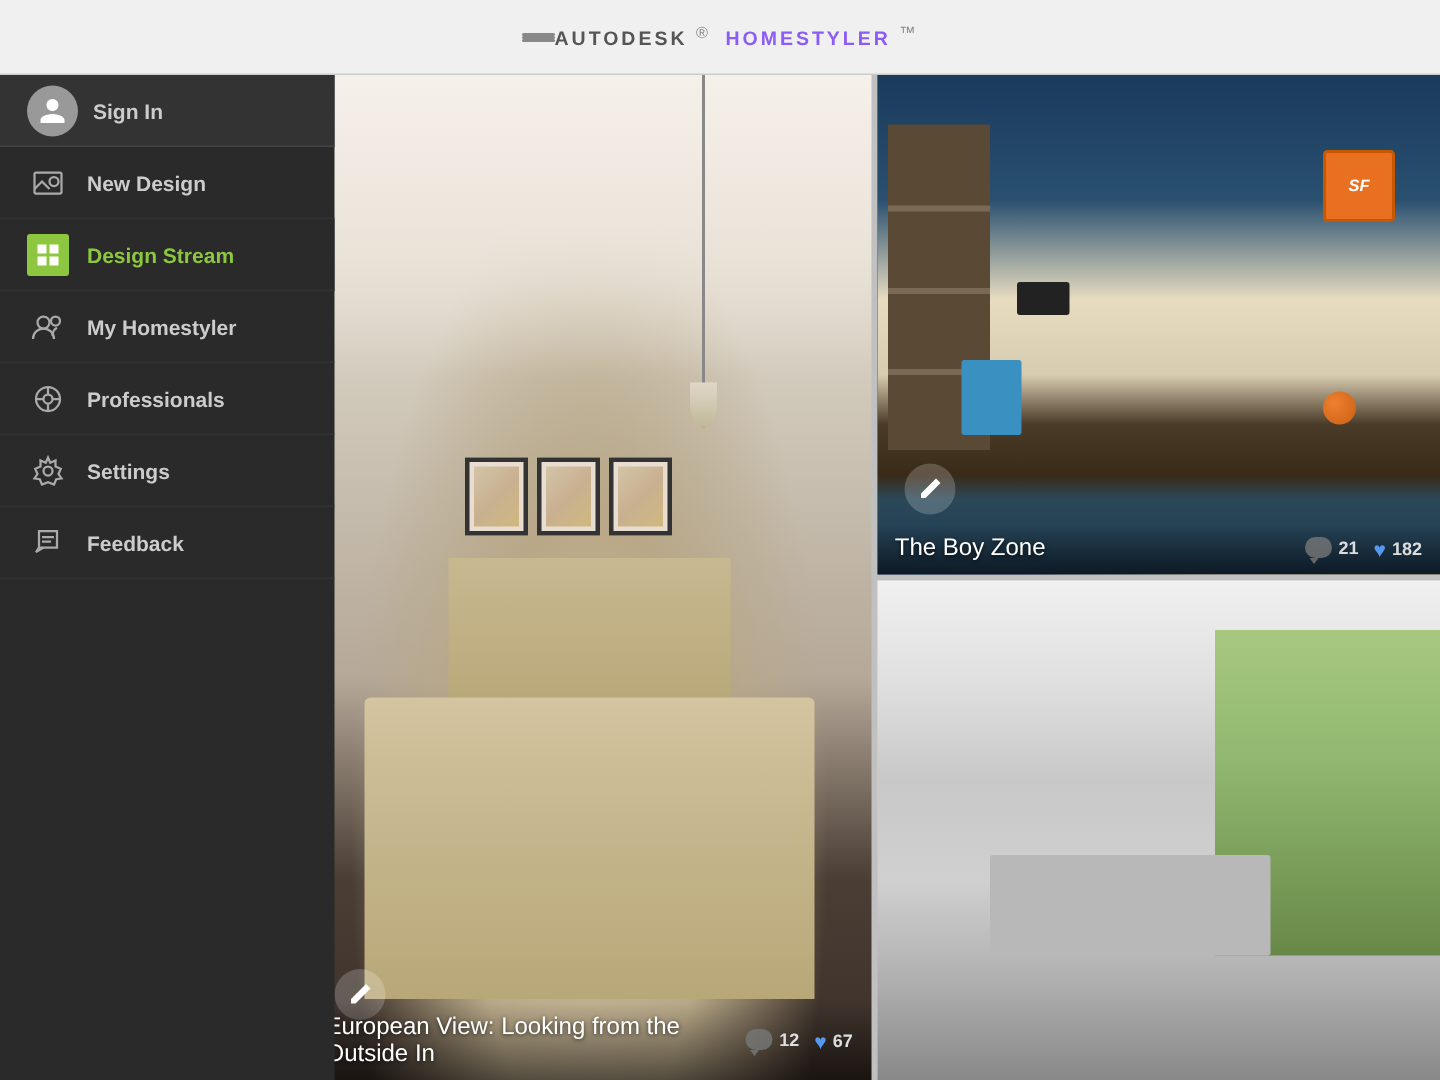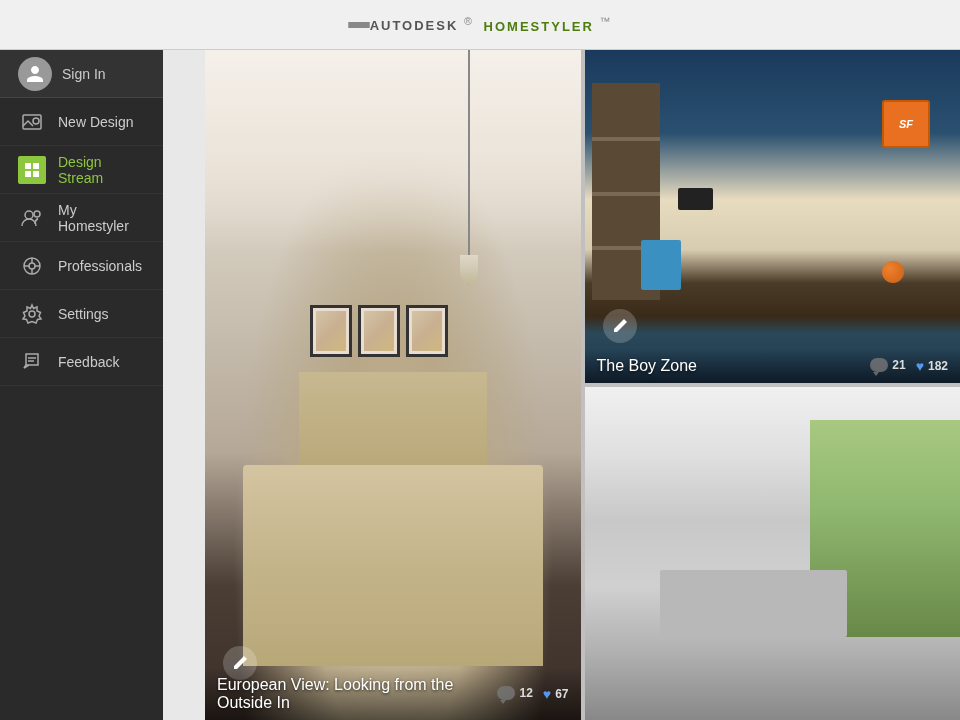--- a/index.html
+++ b/index.html
@@ -38,26 +38,27 @@
       height: 2px;
       background: #888;
       border-radius: 1px;
     }
 
     
     #sidebar {
       position: absolute;
       top: 50px;
       left: 0;
-      width: 163px;
+      width: 223px;
       bottom: 0;
       background: #2a2a2a;
       z-index: 50;
       display: flex;
       flex-direction: column;
+      font-weight: bold;
     }
 
     .nav-item {
       display: flex;
       align-items: center;
       padding: 0 18px;
       height: 48px;
       cursor: pointer;
       color: #ccc;
       font-size: 14px;
@@ -421,21 +422,21 @@
 
 <div id="header">
   <div id="menu-btn">
     <div class="menu-bar"></div>
     <div class="menu-bar"></div>
     <div class="menu-bar"></div>
   </div>
   <div id="header-title">
     <span>AUTODESK</span>
     <sup>®</sup>
-    <span style="font-weight:700;color:#4d7c0f;margin-left:4px;margin-top:15px;">HOMESTYLER</span>
+    <span style="font-weight:700;color:#8b5cf6;margin-left:4px;margin-top:15px;">HOMESTYLER</span>
     <sup>™</sup>
   </div>
 </div>
 
 <div id="sidebar">
 
   <div class="nav-item sign-in">
     <div class="avatar-circle">
       <svg class="avatar-icon" viewBox="0 0 24 24">
         <path d="M12 12c2.7 0 4.8-2.1 4.8-4.8S14.7 2.4 12 2.4 7.2 4.5 7.2 7.2 9.3 12 12 12zm0 2.4c-3.2 0-9.6 1.6-9.6 4.8v2.4h19.2v-2.4c0-3.2-6.4-4.8-9.6-4.8z"></path>

